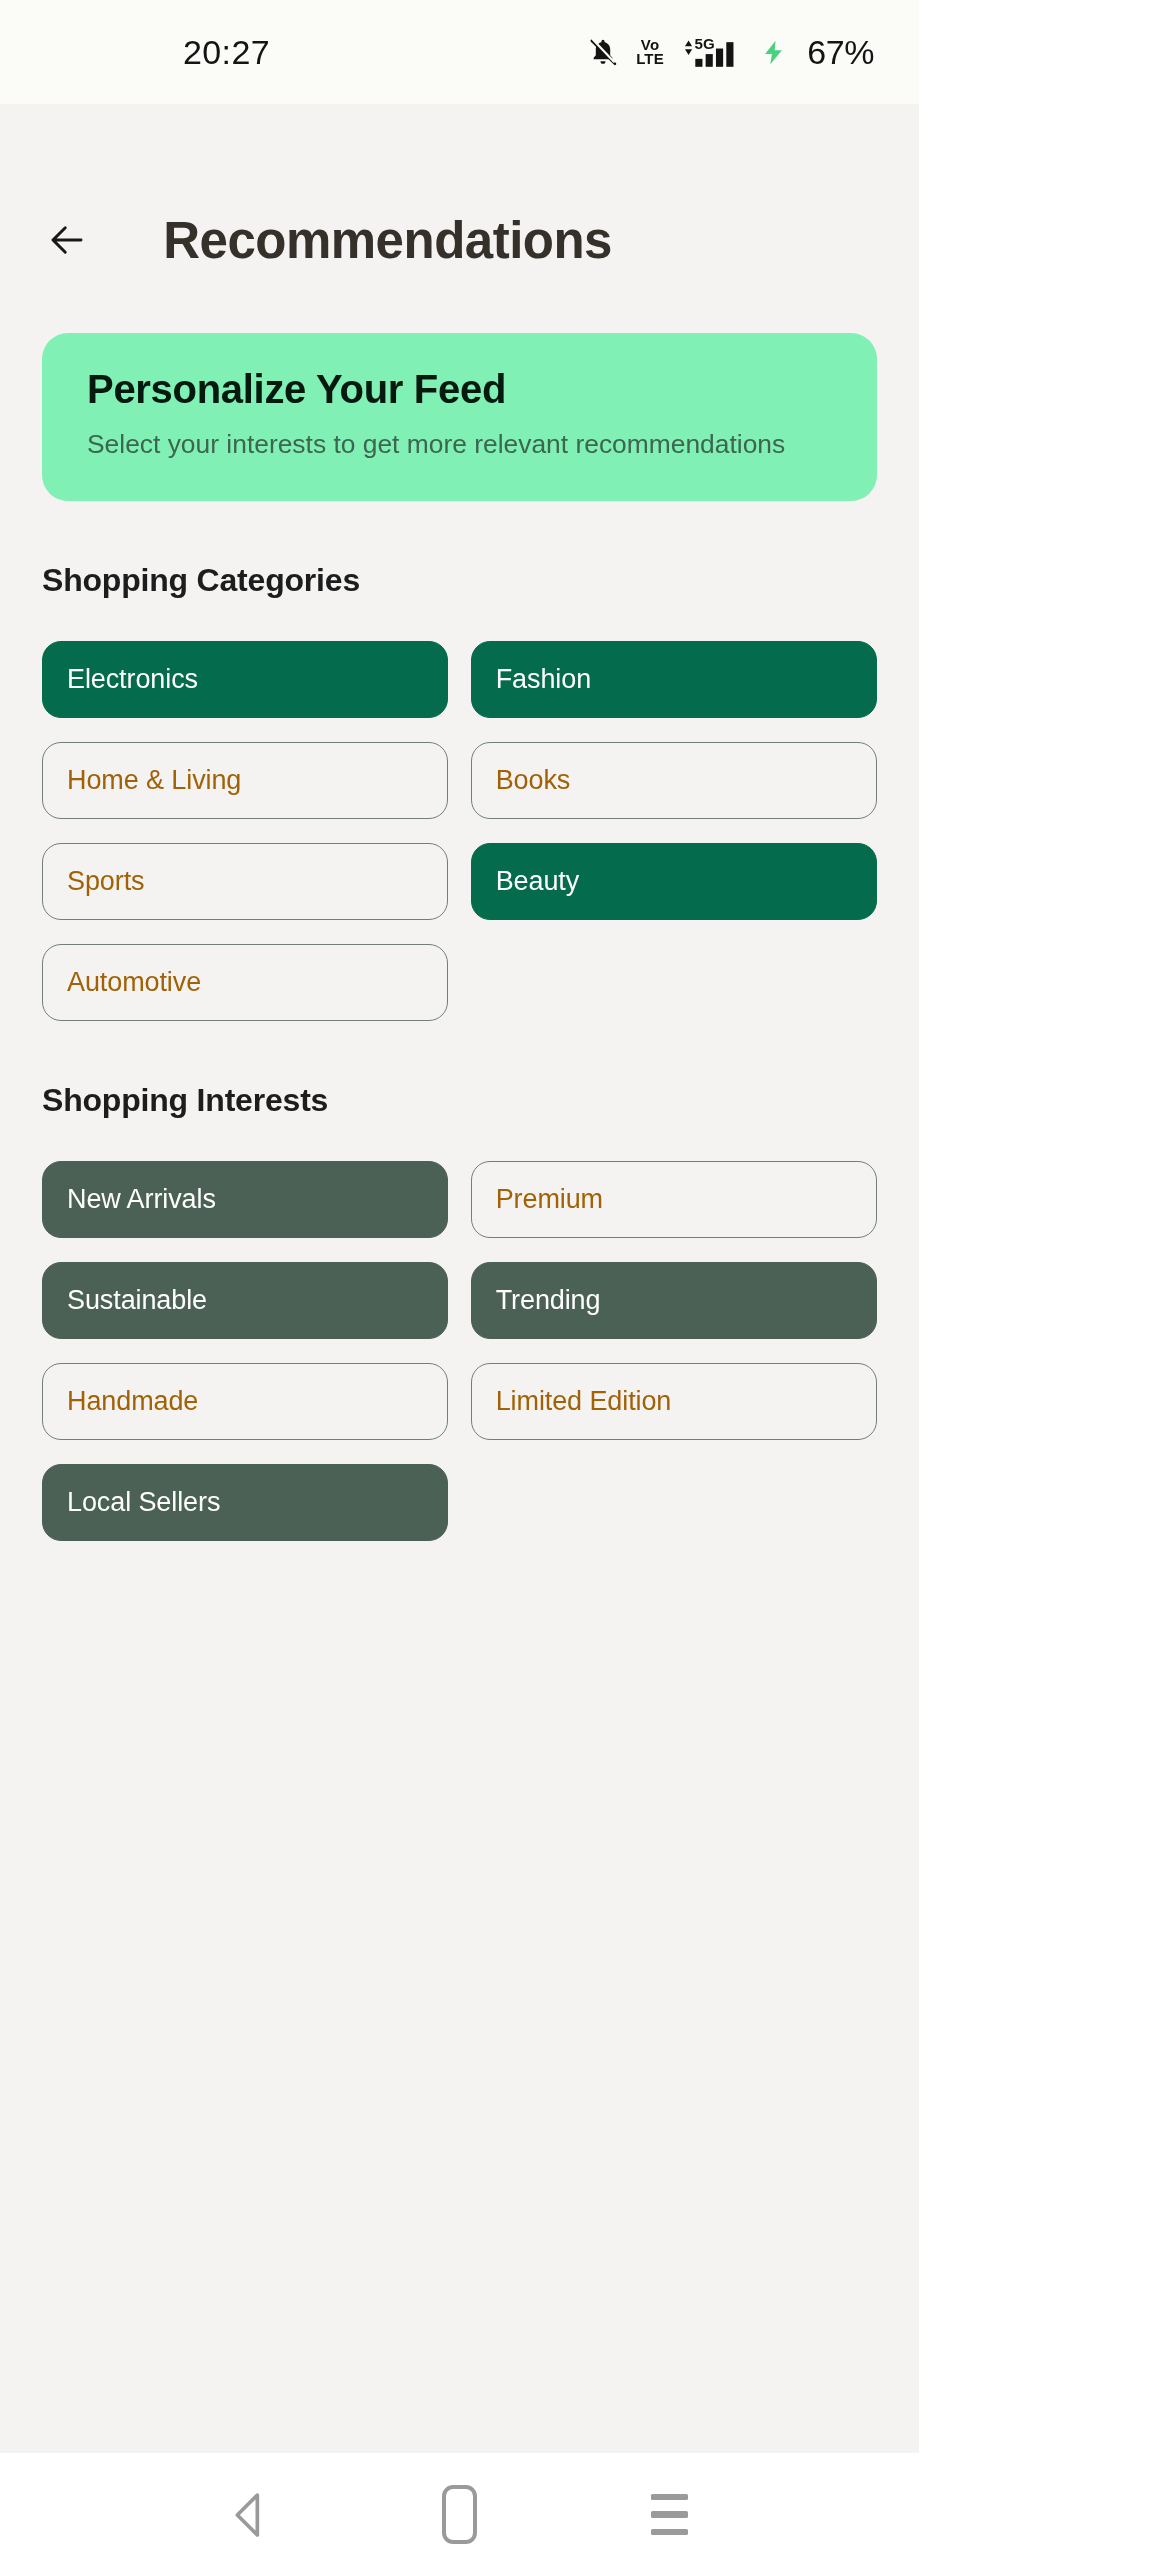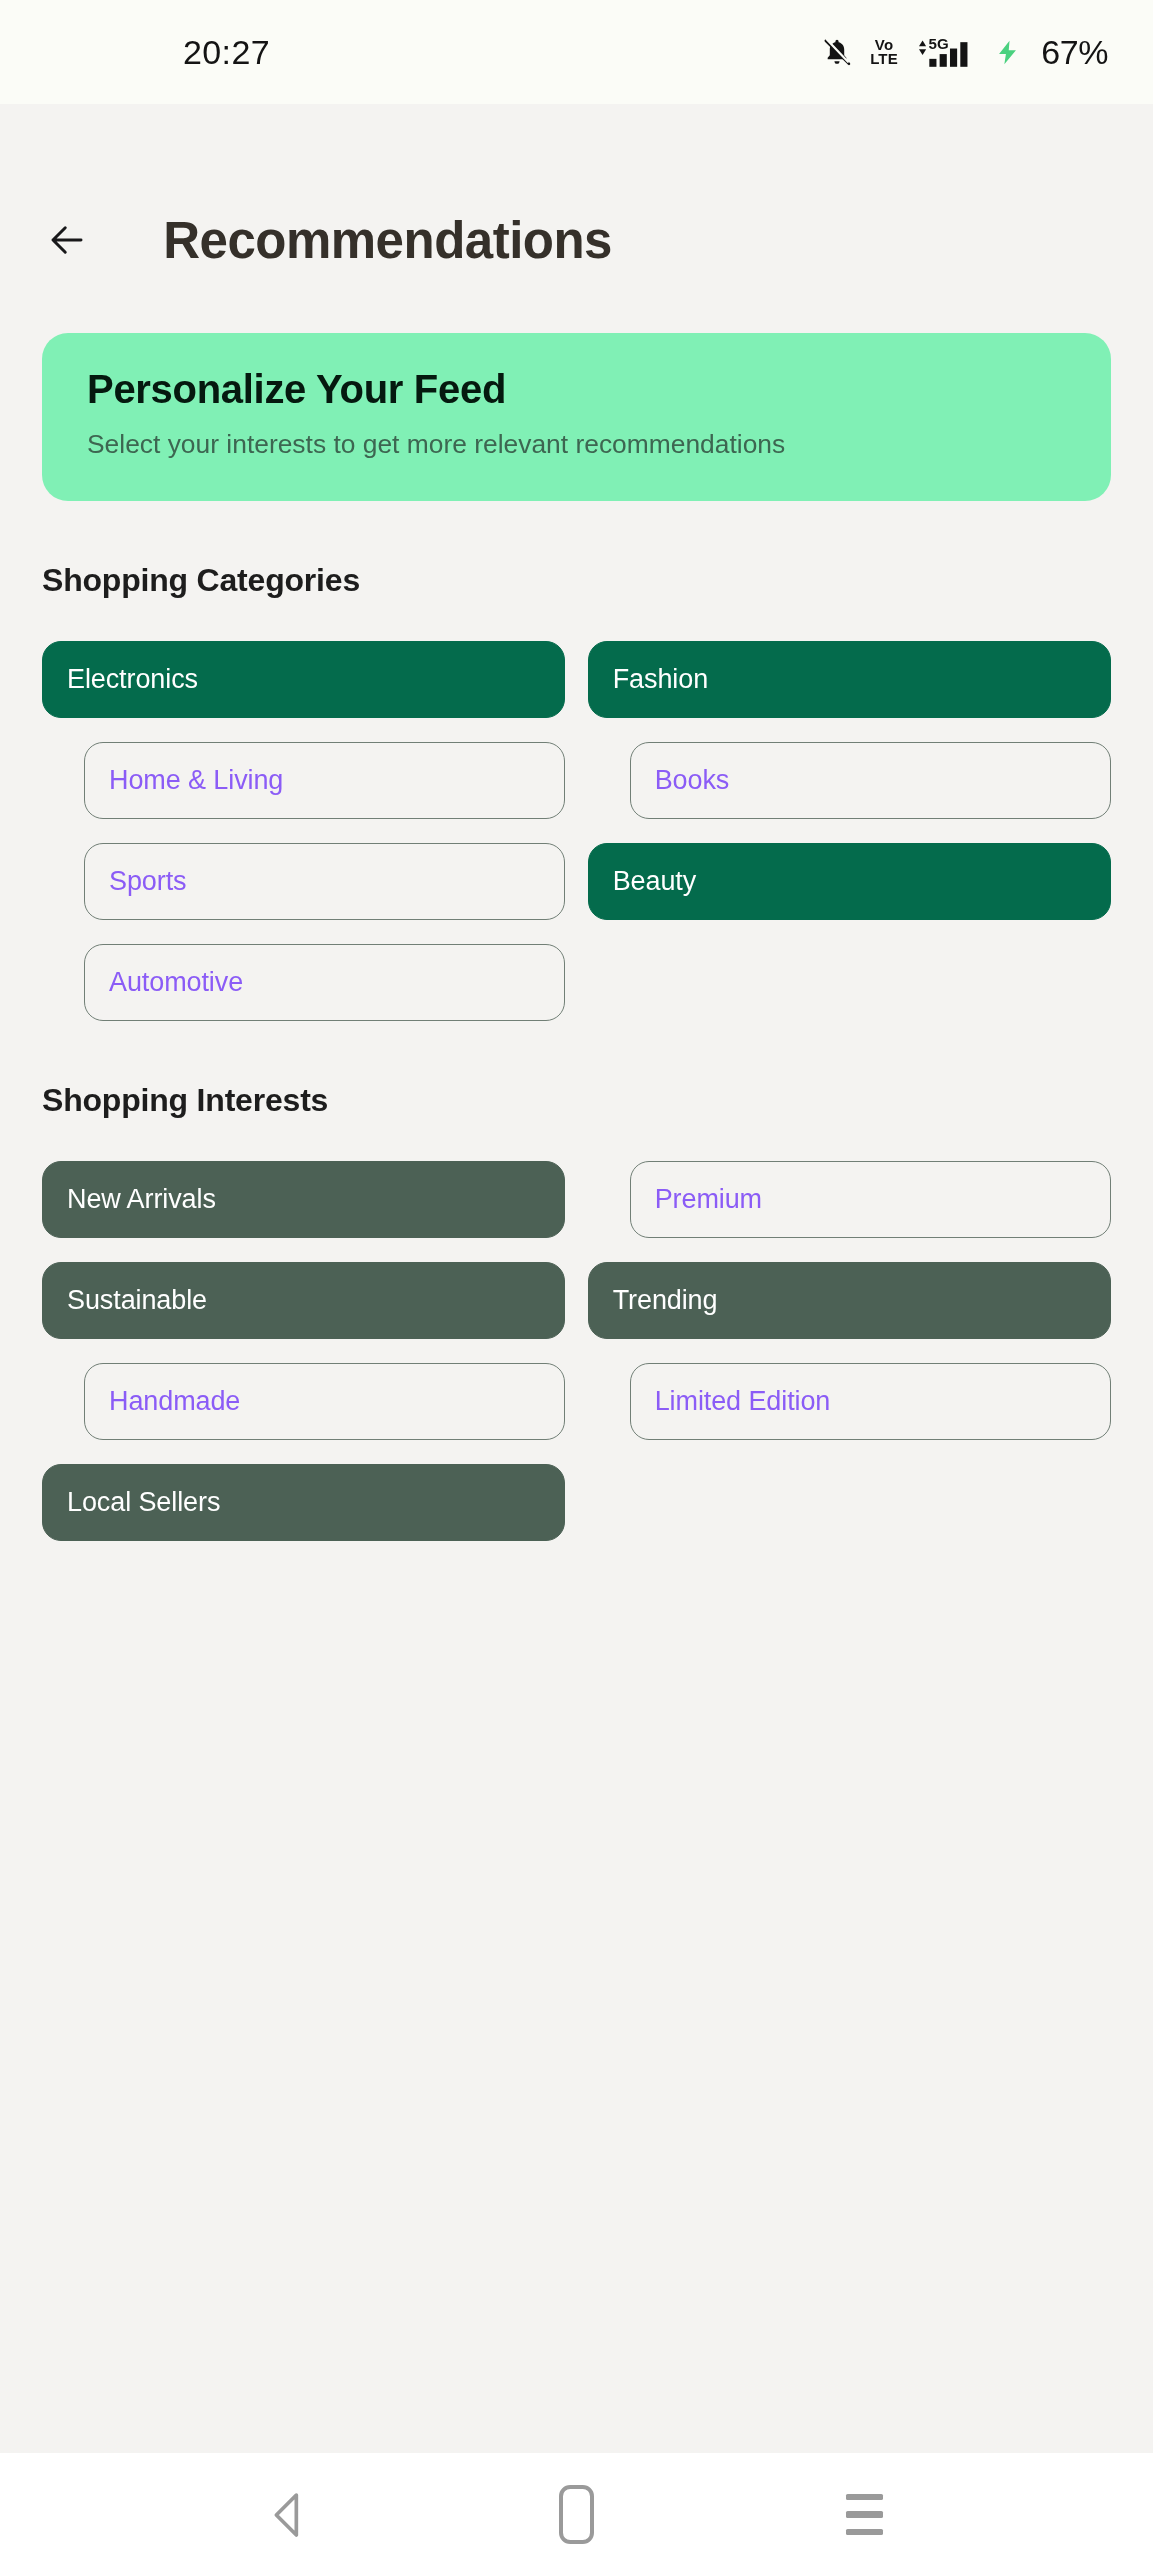--- a/index.html
+++ b/index.html
@@ -5,21 +5,21 @@
   * { margin:0; padding:0; box-sizing:border-box; }
   html, body {
     width:1153px; height:2576px;
     background:#ffffff;
     font-family:"Liberation Sans", sans-serif;
     overflow:hidden;
   }
 
   #screen {
     position:relative;
-    width:1153px; height:2576px;
+    width:919px; height:2576px;
     background:#f4f3f1;
     display:flex; flex-direction:column;
   }
 
   
   .statusbar {
     height:104px;
     background:#fbfcf7;
     display:flex; align-items:center; justify-content:space-between;
     padding:0 45px 0 0;
@@ -106,22 +106,21 @@
     display:flex; align-items:center;
     padding:0 24px;
     font-size:27px; font-weight:400;
     letter-spacing:-0.1px;
     border:1.6px solid transparent;
     white-space:nowrap;
   }
   .chip.off {
     background:transparent;
     border:1.6px solid #717f76;
-    color:#8b5cf6;
-    margin-left:42px;
+    color:#a16207;
   }
   .chip.cat-on {
     background:#046b4c;
     color:#ffffff;
     border-color:#046b4c;
   }
   .chip.int-on {
     background:#4c6155;
     color:#ffffff;
     border-color:#4c6155;

